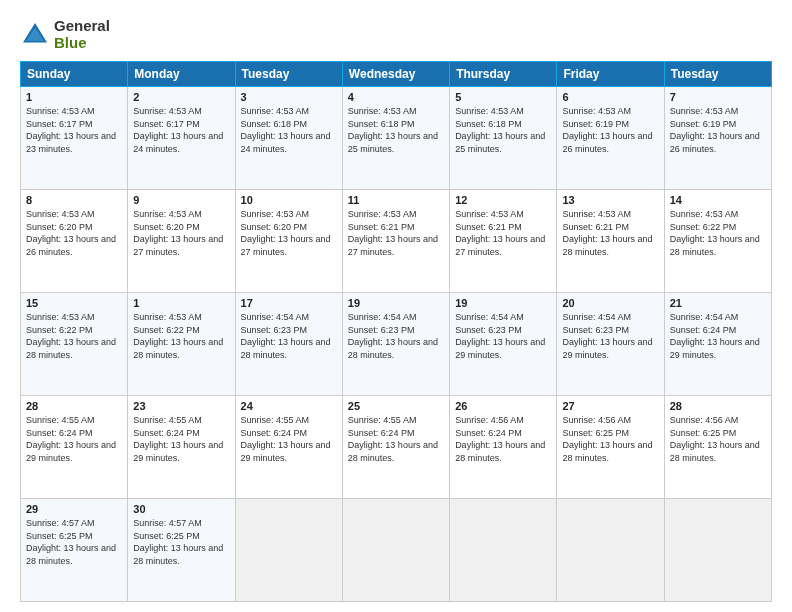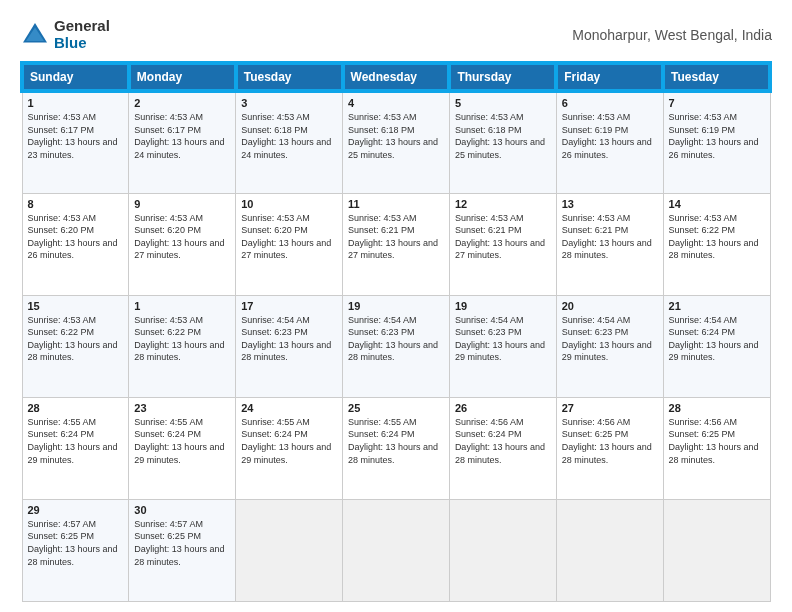--- a/index.html
+++ b/index.html
@@ -34,21 +34,21 @@
       line-height: 1.1;
     }
     .logo-general {
       font-size: 15px;
       font-weight: bold;
       color: #333;
     }
     .logo-blue {
       font-size: 15px;
       font-weight: bold;
-      color: #0369a1;
+      color: #4d7c0f;
     }
     .logo-icon {
       width: 30px;
       height: 30px;
     }
     .title-block {
       text-align: right;
     }
     .calendar-title {
       font-size: 32px;
@@ -65,21 +65,21 @@
       flex: 1;
       table-layout: fixed;
     }
     .calendar-table th {
       background-color: #1a6faf;
       color: #fff;
       text-align: left;
       padding: 5px 6px;
       font-size: 12px;
       font-weight: bold;
-      border: 4px solid #0ea5e9;
+      border: 1px solid #0ea5e9;
     }
     .calendar-table td {
       border: 1px solid #ccc;
       vertical-align: top;
       padding: 4px 5px;
       font-size: 9.5px;
       color: #333;
       height: 80px;
       background: #fff;
     }
@@ -114,21 +114,20 @@
       <svg class="logo-icon" viewBox="0 0 40 40">
         <polygon points="20,4 36,30 4,30" fill="#1a6faf"></polygon>
         <polygon points="20,10 32,28 8,28" fill="#4fa8e0" opacity="0.5"></polygon>
       </svg>
       <div class="logo-text">
         <span class="logo-general">General</span>
         <span class="logo-blue">Blue</span>
       </div>
     </div>
     <div class="title-block">
-      <div class="calendar-subtitle">Monoharpur, West Bengal, India</div>
     </div>
   </div>
 
   <table class="calendar-table">
     <thead>
       <tr>
         <th>Sunday</th>
         <th>Monday</th>
         <th>Tuesday</th>
         <th>Wednesday</th>

